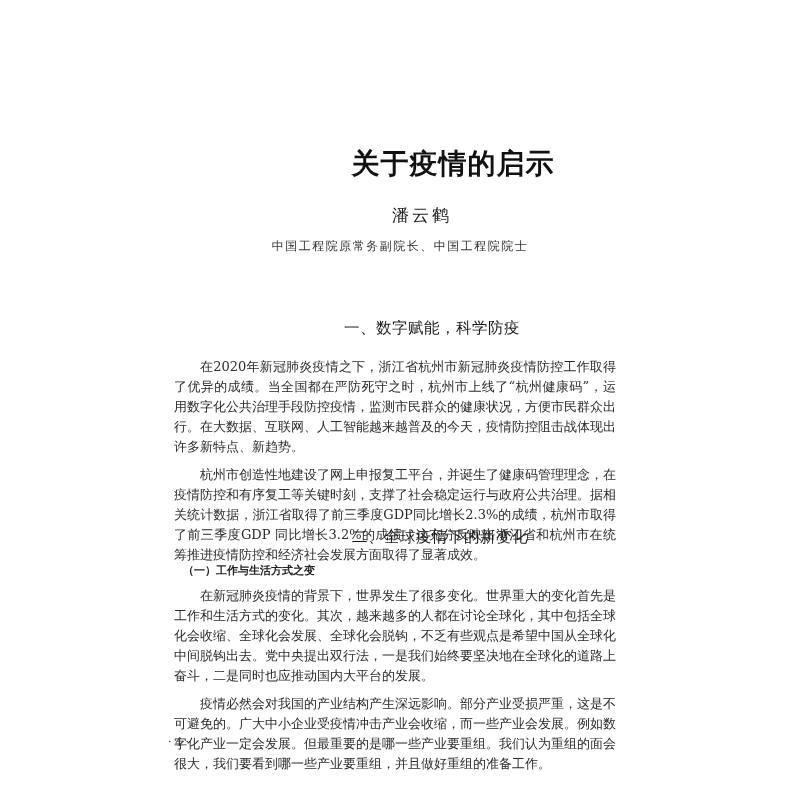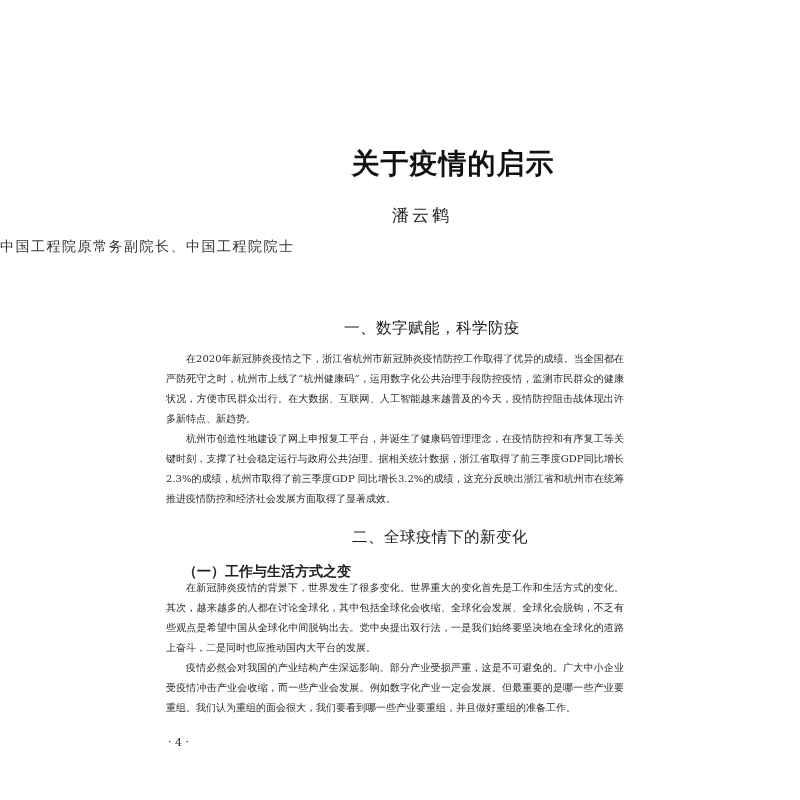--- a/index.html
+++ b/index.html
@@ -38,52 +38,52 @@
       text-align: center;
       font-size: 17px;
       letter-spacing: 3px;
       color: #222;
       padding-left: 22px;
     }
     .affiliation {
       position: absolute;
       top: 238px;
       left: 0; width: 800px;
-      text-align: left;
-      font-size: 14px;
+      text-align: center;
+      font-size: 12px;
       letter-spacing: 1.5px;
       color: #333;
     }
     .section-heading {
       position: absolute;
       left: 0; width: 800px;
       text-align: center;
       font-size: 15.5px;
       letter-spacing: 0.5px;
       color: #1a1a1a;
     }
     .sec1 { top: 318px; margin-left: 32px; }
     .sec2 { top: 527px; margin-left: 40px; }
     .subheading {
       position: absolute;
       top: 563px;
       left: 183px;
       font-family: "DejaVu Sans", "Liberation Sans", sans-serif;
-      font-size: 14px;
+      font-size: 11px;
       font-weight: bold;
       color: #222;
     }
     .body-block {
       position: absolute;
       left: 166px;
       width: 458px;
     }
     .para {
-      margin: 0;
-      font-size: 10px;
+      margin: 8px;
+      font-size: 13px;
       line-height: 20px;
       text-indent: 2em;
       text-align: justify;
       color: #2a2a2a;
     }
     .block1 { top: 349px; }
     .block2 { top: 578px; }
     .page-number {
       position: absolute;
       top: 736px;

